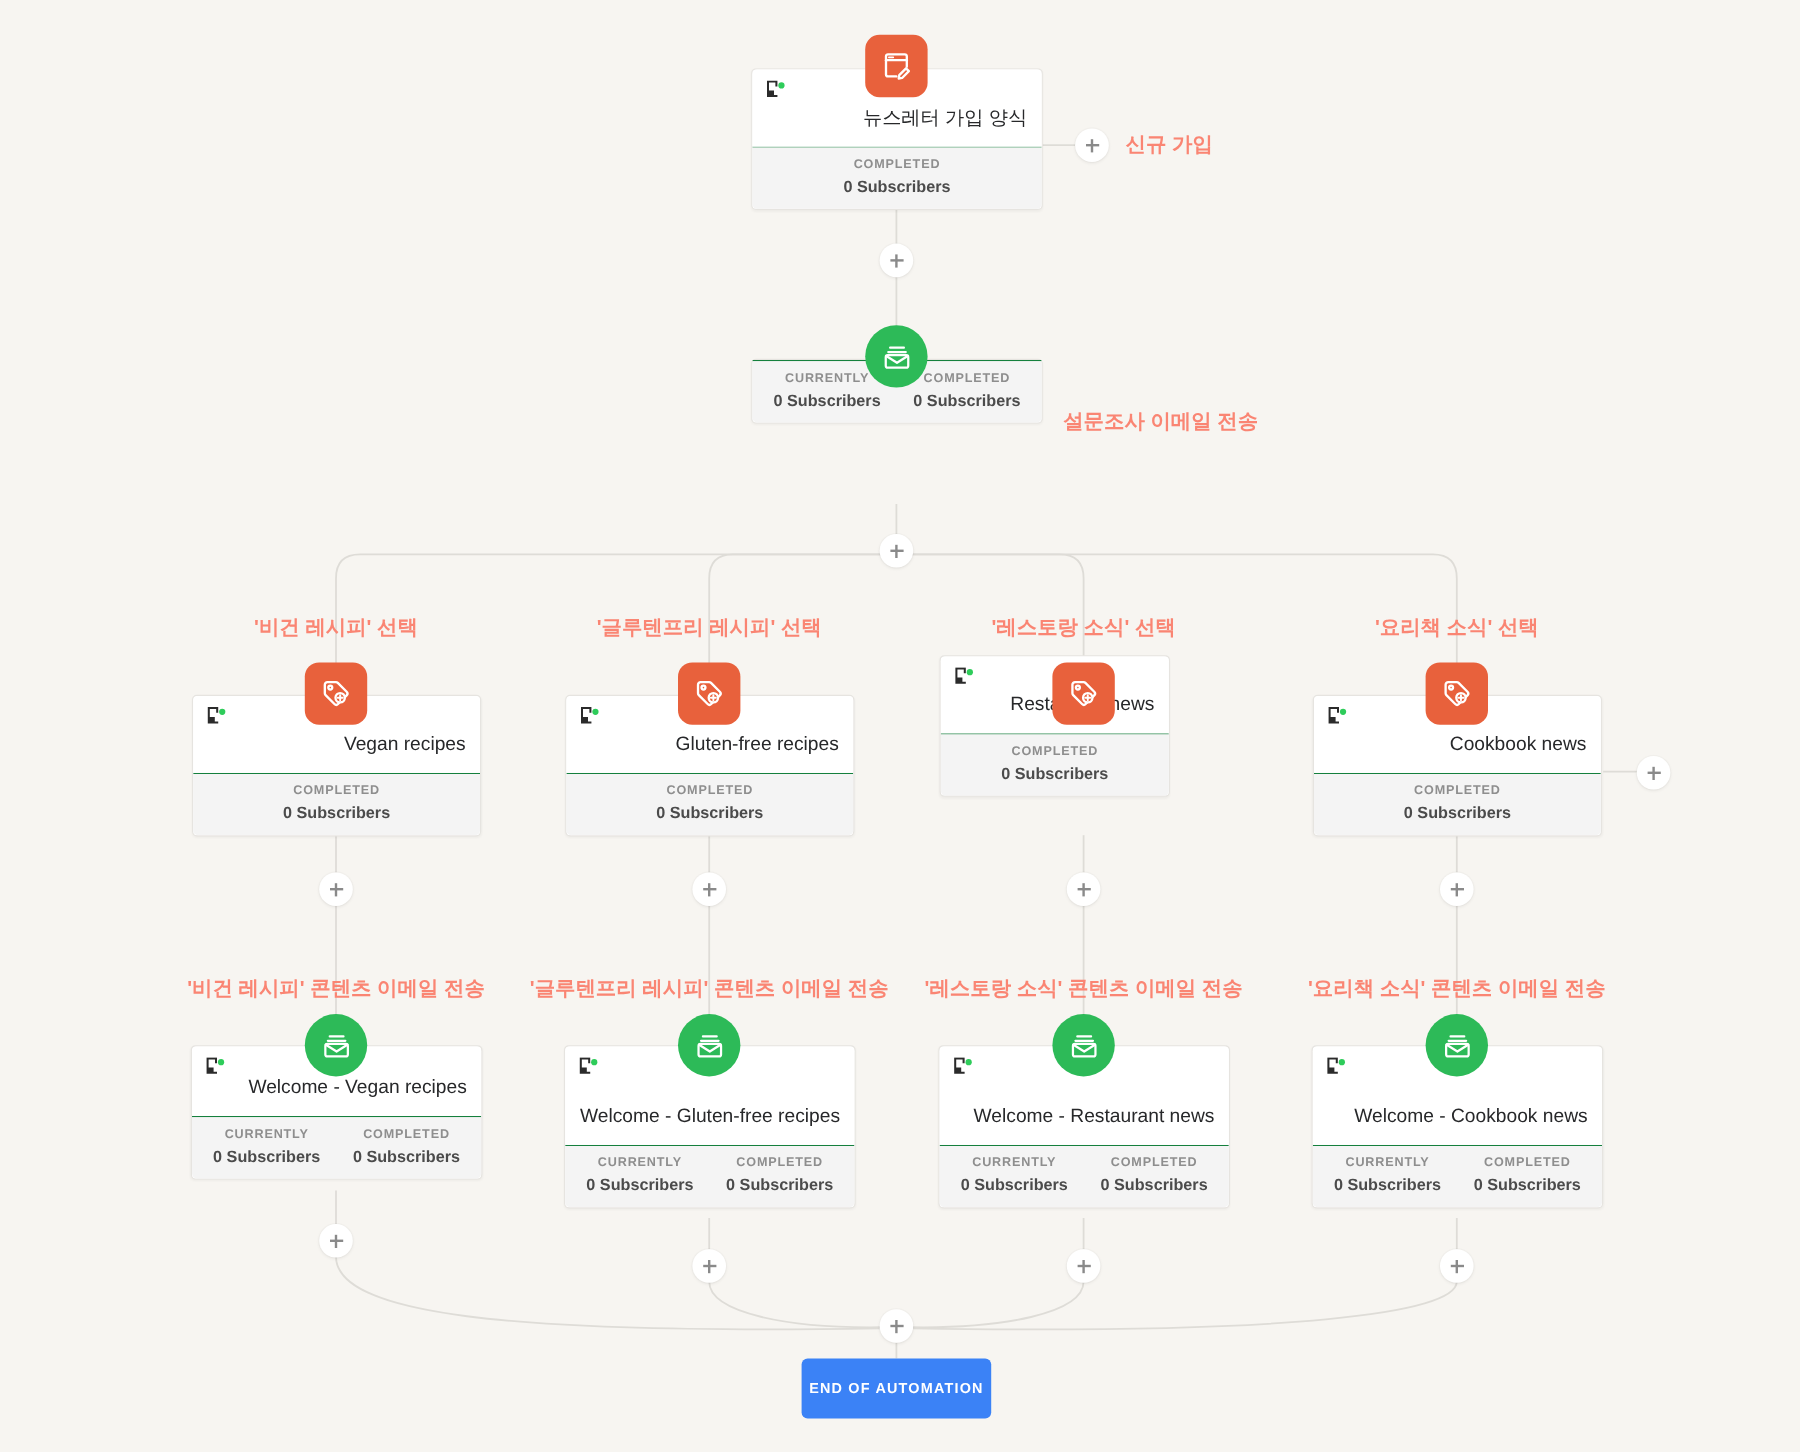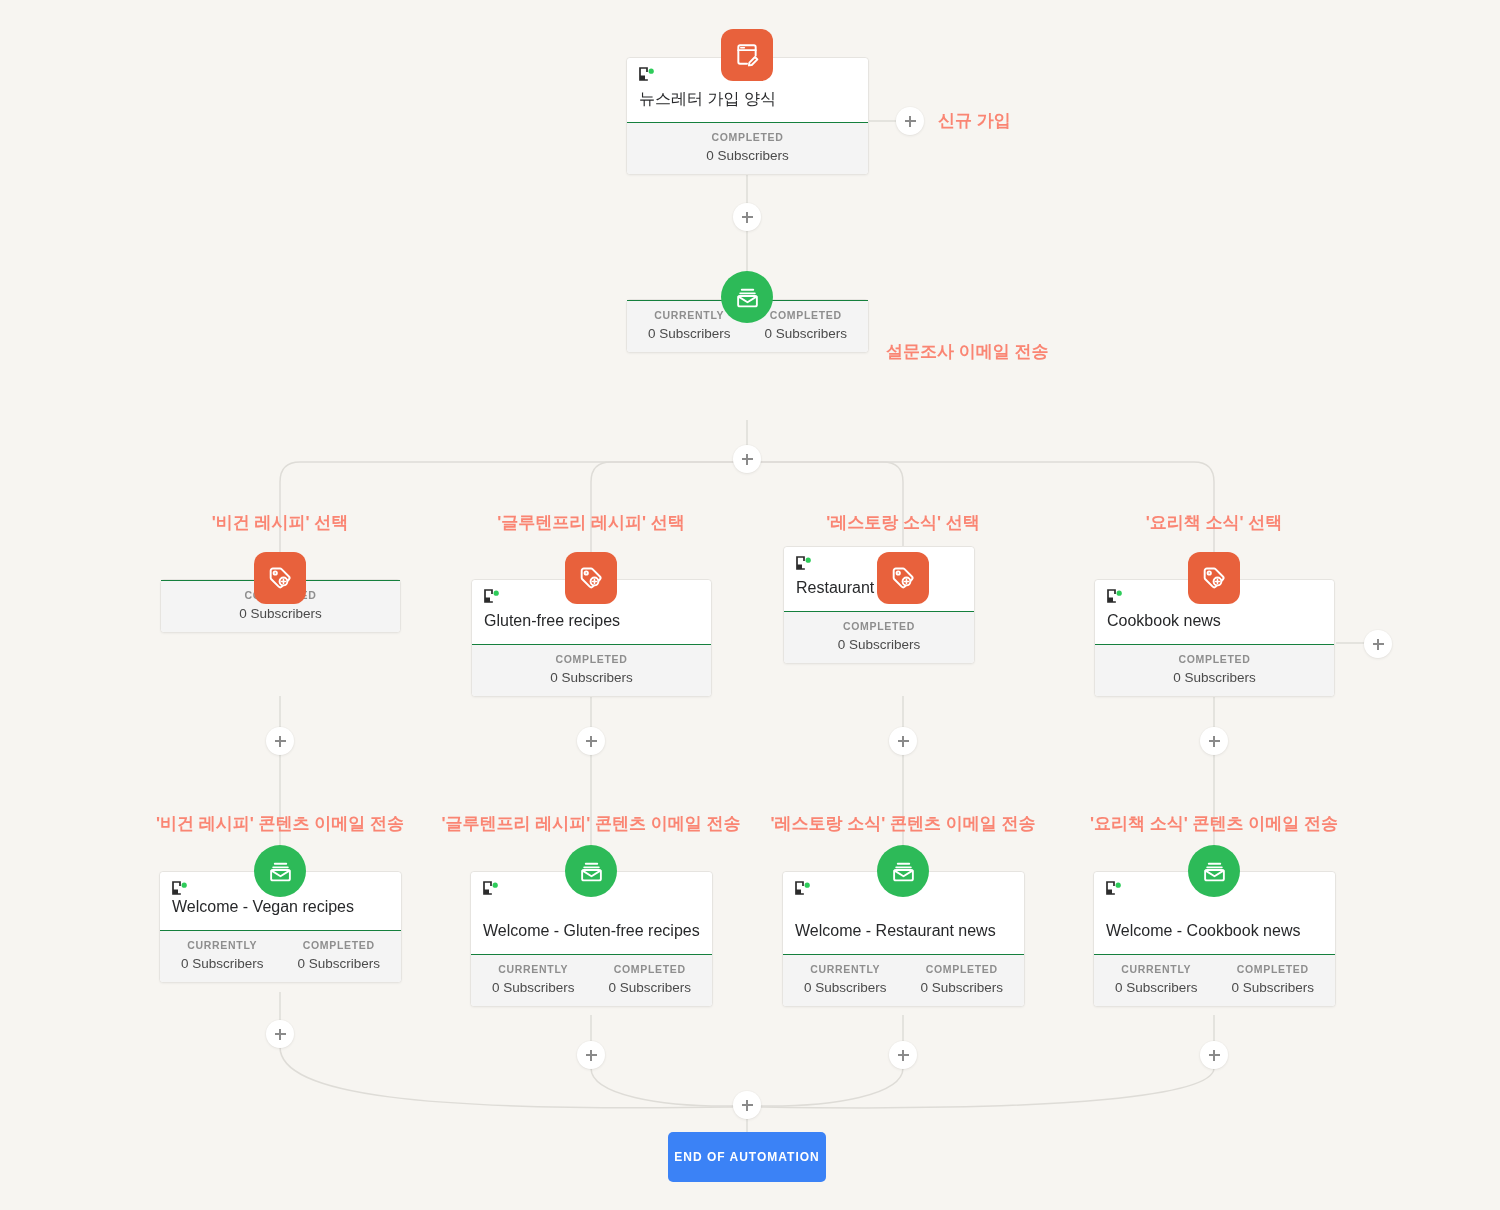--- a/index.html
+++ b/index.html
@@ -38,21 +38,21 @@
     padding: 10px 12px 12px 12px;
     min-height: 64px;
     display: flex;
     align-items: flex-end;
     justify-content: center;
   }
   .node-title {
     font-size: 16px;
     color: #27282a;
     font-weight: 400;
-    text-align: left;
+    text-align: right;
     line-height: 1.35;
     width: 100%;
   }
   .node-foot {
     background: #f4f4f4;
     border-top: 1px solid #15803d;
     border-radius: 0 0 4px 4px;
     display: flex;
     padding: 8px 4px 11px 4px;
   }
@@ -61,20 +61,21 @@
     font-size: 10.5px;
     letter-spacing: 0.7px;
     color: #8e8e8e;
     font-weight: 700;
     text-transform: uppercase;
     margin-bottom: 5px;
   }
   .stat-value {
     font-size: 13.5px;
     color: #4b4b4b;
+    font-weight: bold;
   }
 
   
   .doc-badge {
     position: absolute;
     left: 11px; top: 9px;
     width: 18px; height: 16px;
   }
   .doc-badge svg { display: block; }
 
@@ -240,20 +241,30 @@
       <rect x="3" y="10.5" width="18" height="10" rx="1.6"></rect>
       <path d="M3.4,11.2 L12,16.6 L20.6,11.2"></path>
     </svg>
   </div>
   <div class="annot" style="left:886px; top:340px;">설문조사 이메일 전송</div>
 
   <div class="plus" style="left:733px; top:445px;"></div>
 
   <div class="annot center" style="left:280px; top:511px;">'비건 레시피' 선택</div>
   <div class="node" style="left:160px; top:579px; width:241px;">
+    <div class="node-head">
+      <span class="doc-badge">
+        <svg width="18" height="16" viewBox="0 0 18 16">
+          <path d="M2,1 L9,1 L9,4.2 M2,1 L2,13 L9,13" fill="none" stroke="#2b2b2b" stroke-width="1.7" stroke-linecap="square"></path>
+          <path d="M2,8.5 L2,13 L7,13 L7,8.5 Z" fill="#2b2b2b"></path>
+          <circle cx="13.2" cy="4.2" r="2.6" fill="#2ecc5a"></circle>
+        </svg>
+      </span>
+      <div class="node-title">Vegan recipes</div>
+    </div>
     <div class="node-foot">
       <div class="stat">
         <div class="stat-label">COMPLETED</div>
         <div class="stat-value">0 Subscribers</div>
       </div>
     </div>
   </div>
   <div class="type-icon square" style="left:254px; top:552px;">
     <svg width="26" height="26" viewBox="0 0 24 24" fill="none" stroke="#ffffff" stroke-width="1.8" stroke-linecap="round" stroke-linejoin="round">
       <path d="M20.2,10.6 L13.4,3.8 A2,2 0 0 0 12,3.2 L5.4,3.2 A2,2 0 0 0 3.4,5.2 L3.4,11.8 A2,2 0 0 0 4,13.2 L10.8,20 A2,2 0 0 0 13.6,20 L20.2,13.4 A2,2 0 0 0 20.2,10.6 Z"></path>

